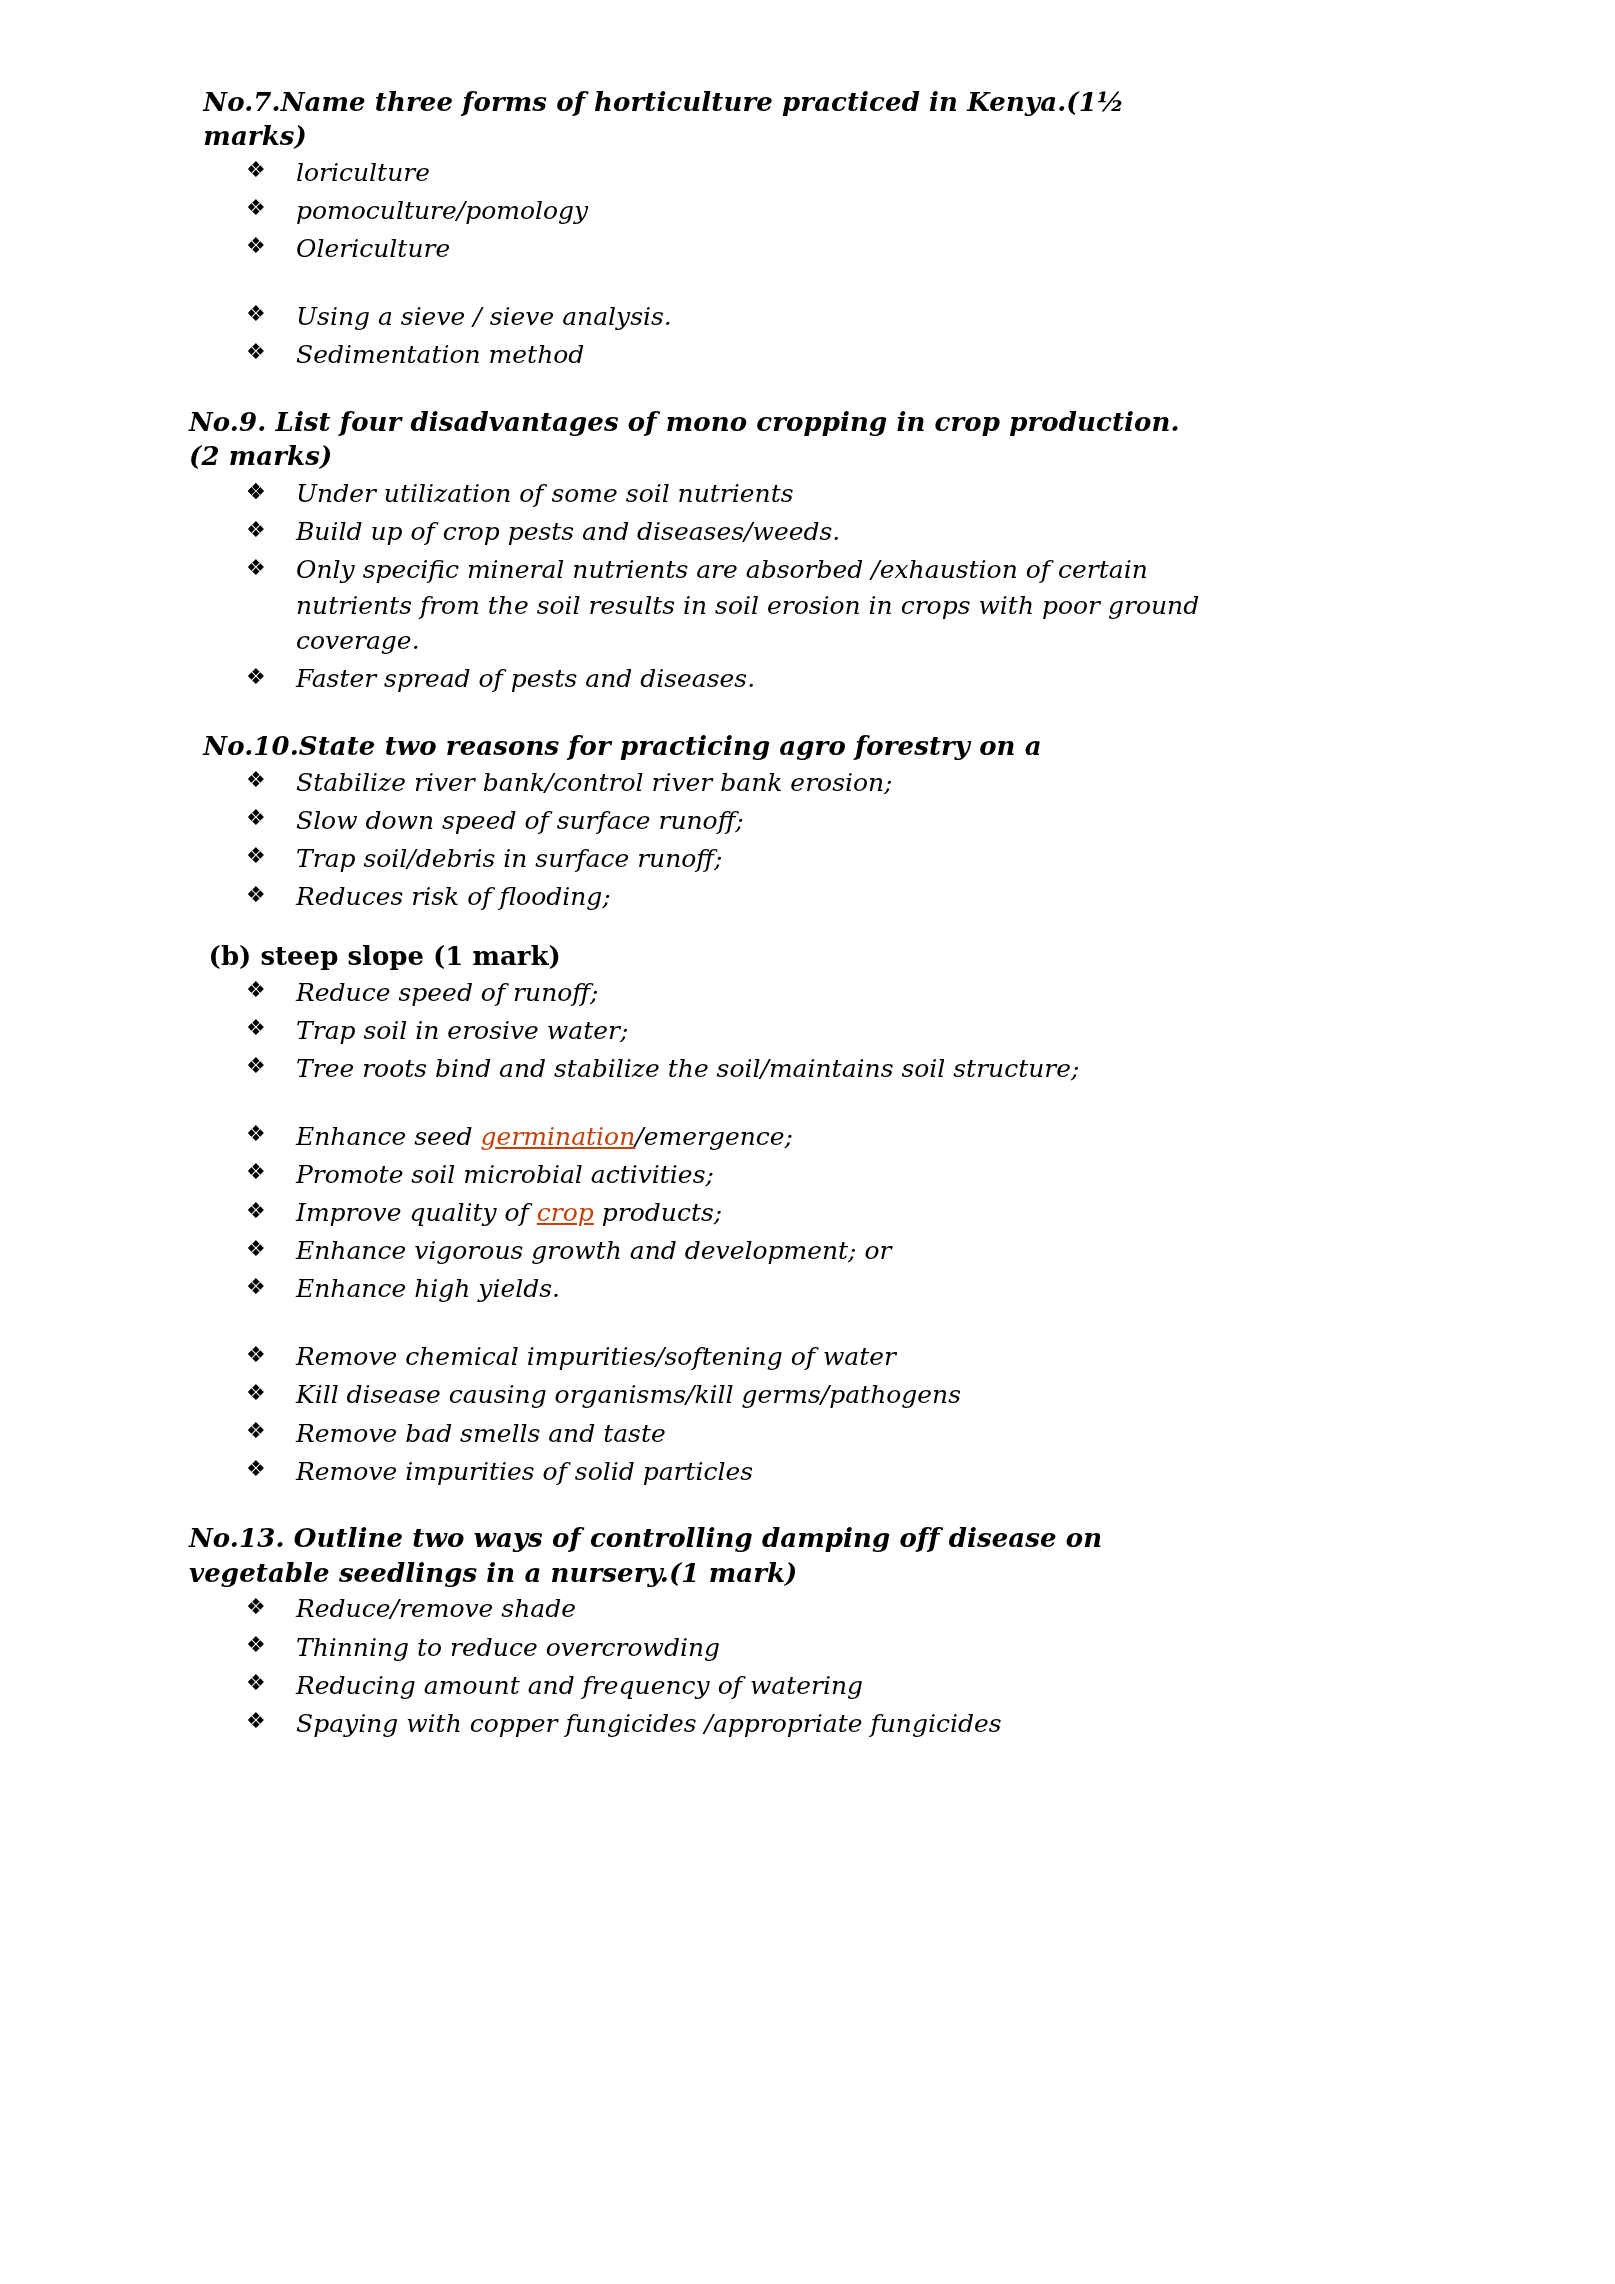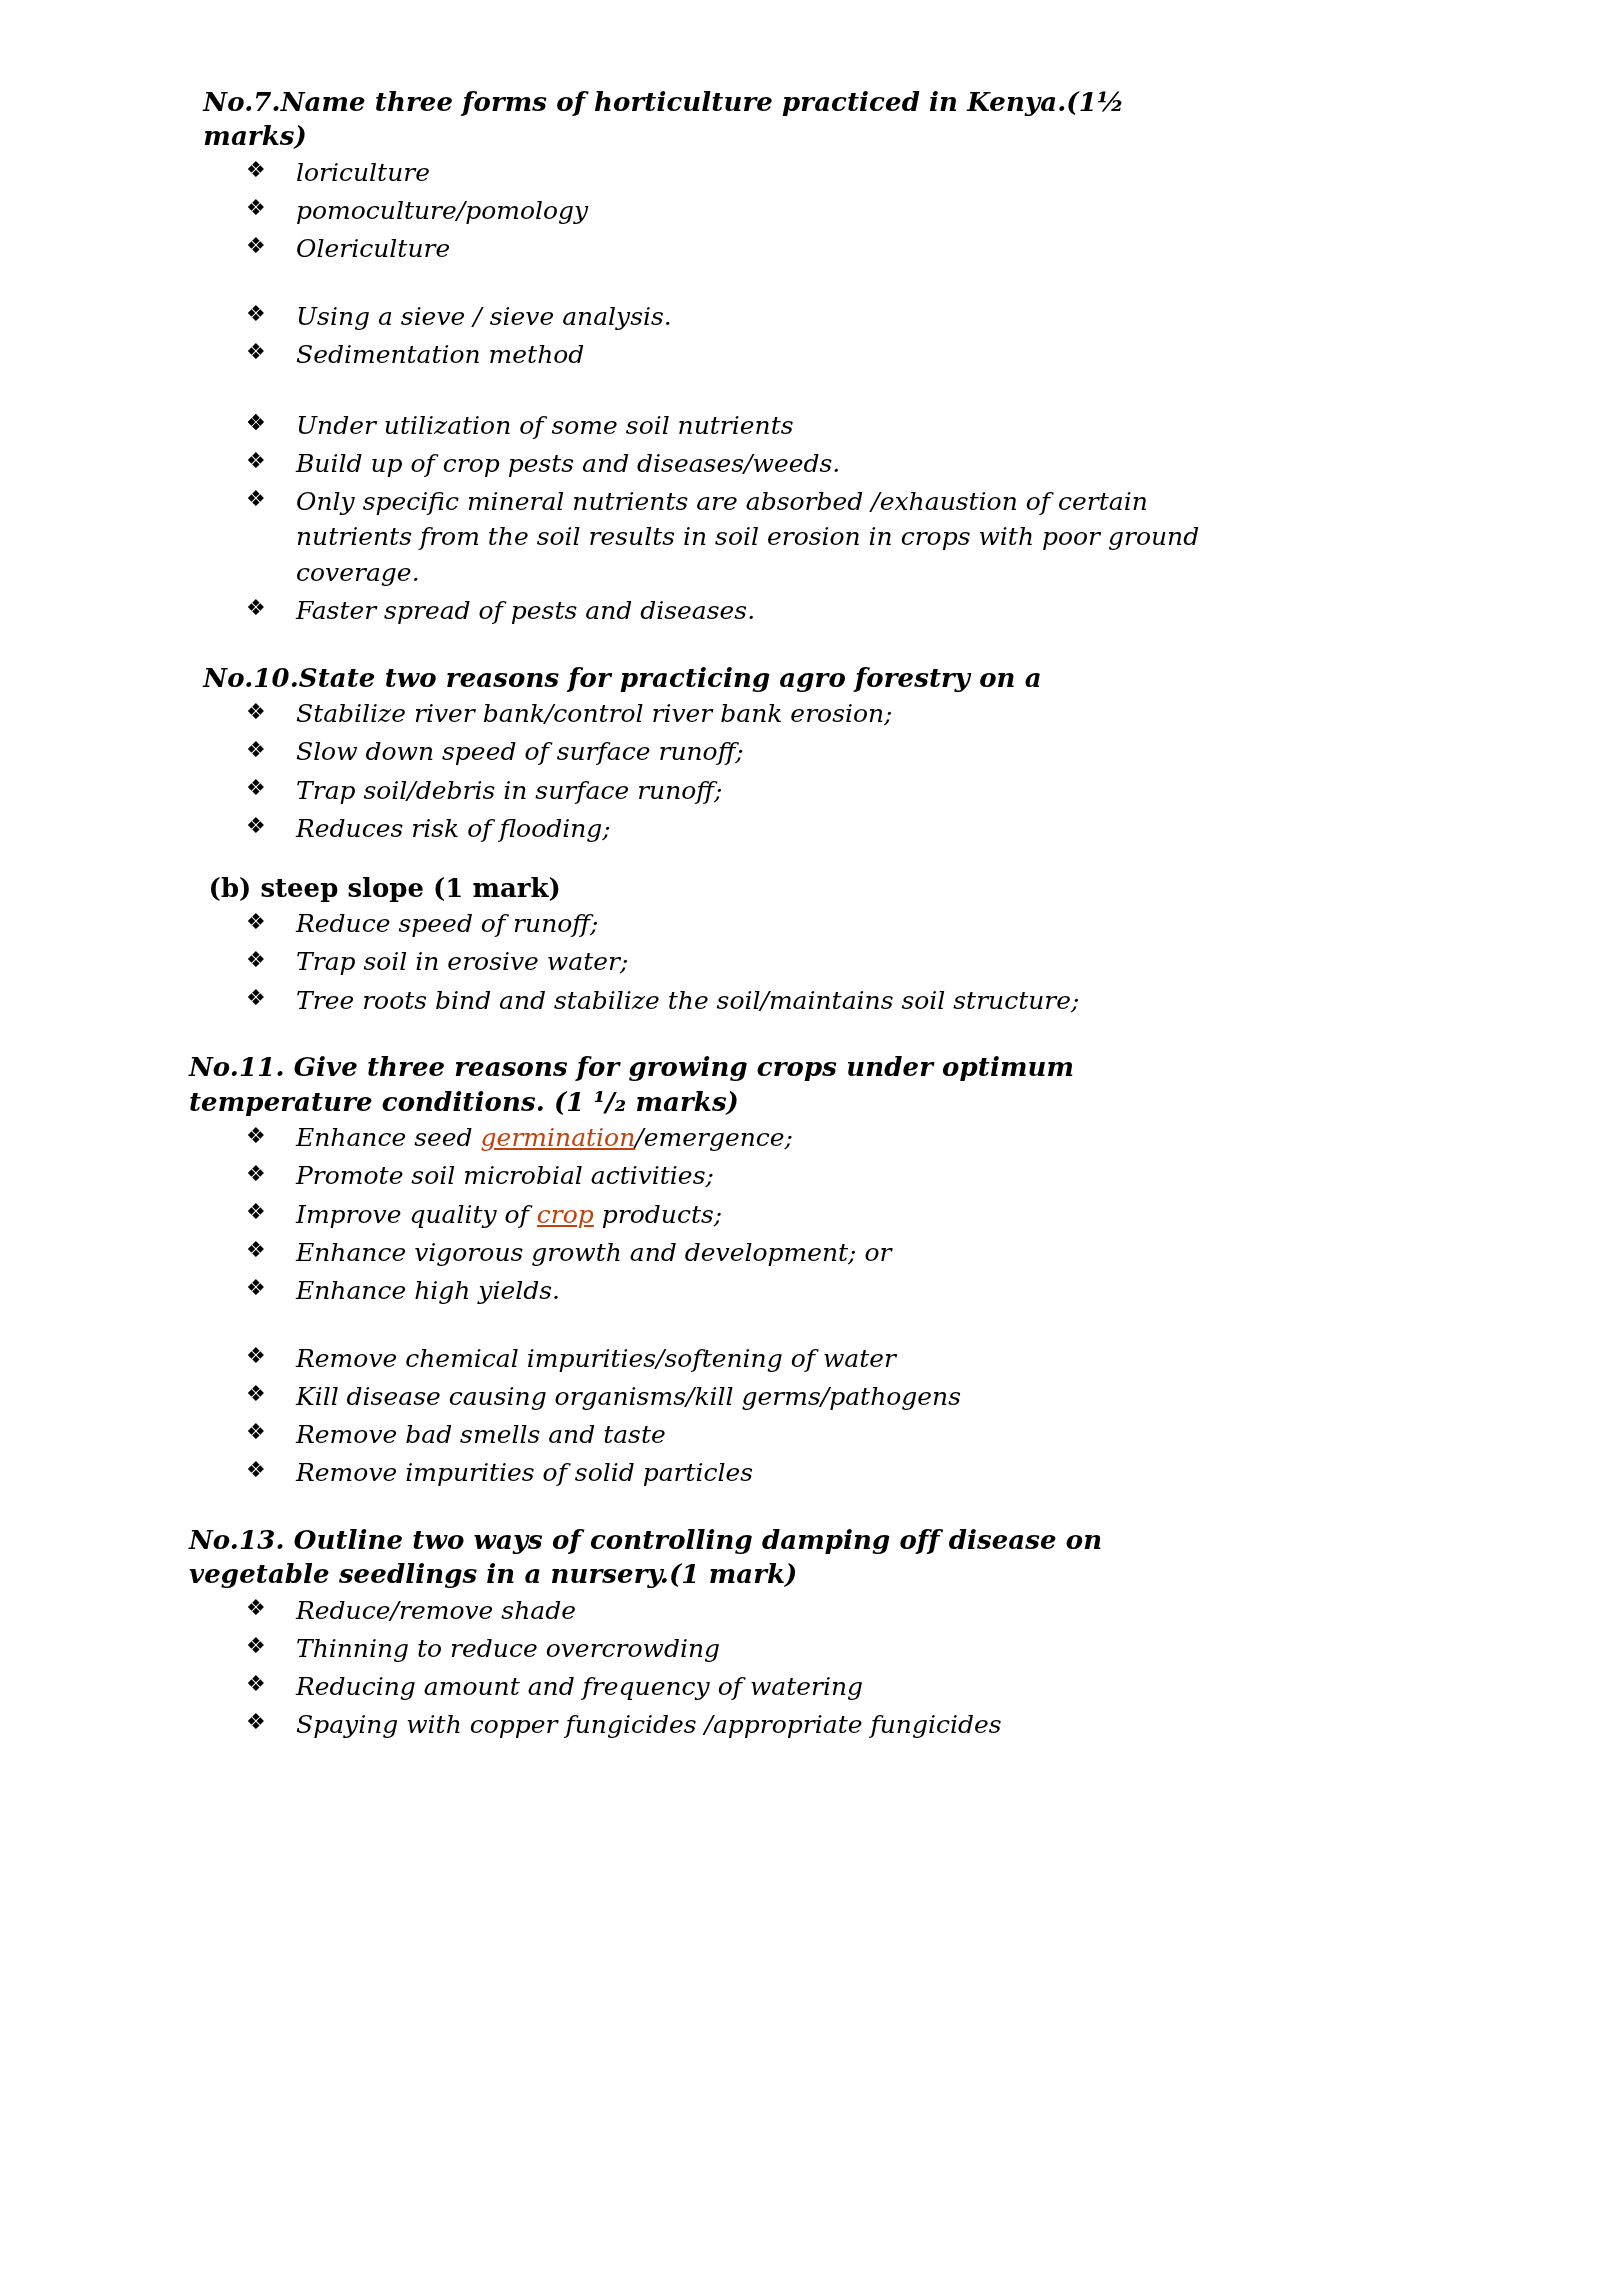--- a/index.html
+++ b/index.html
@@ -91,20 +91,21 @@
   <div class="block">
     <ul class="bullets">
       <li><span class="bullet-mark">❖</span><span>Using a sieve / sieve analysis.</span></li>
       <li><span class="bullet-mark">❖</span><span>Sedimentation method</span></li>
     </ul>
   </div>
 
   <div class="gap-sm"></div>
 
   <div class="block">
+    <p class="qhead">No.9. List four disadvantages of mono cropping in crop production. (2 marks)</p>
     <ul class="bullets">
       <li><span class="bullet-mark">❖</span></li>
       <li><span class="bullet-mark">❖</span><span>Under utilization of some soil nutrients</span></li>
       <li><span class="bullet-mark">❖</span><span>Build up of crop pests and diseases/weeds.</span></li>
       <li><span class="bullet-mark">❖</span><span>Only specific mineral nutrients are absorbed /exhaustion of certain nutrients from the soil results in soil erosion in crops with poor ground coverage.</span></li>
       <li><span class="bullet-mark">❖</span><span>Faster spread of pests and diseases.</span></li>
     </ul>
   </div>
 
   <div class="gap-sm"></div>
@@ -124,21 +125,20 @@
     <ul class="bullets">
       <li><span class="bullet-mark">❖</span><span>Reduce speed of runoff;</span></li>
       <li><span class="bullet-mark">❖</span><span>Trap soil in erosive water;</span></li>
       <li><span class="bullet-mark">❖</span><span>Tree roots bind and stabilize the soil/maintains soil structure;</span></li>
     </ul>
   </div>
 
   <div class="gap-sm"></div>
 
   <div class="block">
-    <p class="qhead">No.11.  Give three reasons for growing crops under optimum temperature conditions.   (1 ¹/₂ marks)</p>
     <ul class="bullets">
       <li>
         <span class="bullet-mark">❖</span><span>Enhance seed </span><a class="link" href="#">germination</a><span>/emergence;</span>
       </li>
       <li>
         <span class="bullet-mark">❖</span><span>Promote soil microbial activities;</span>
       </li>
       <li>
         <span class="bullet-mark">❖</span><span>Improve quality of </span><a class="link" href="#">crop</a><span> products;</span>
       </li>

